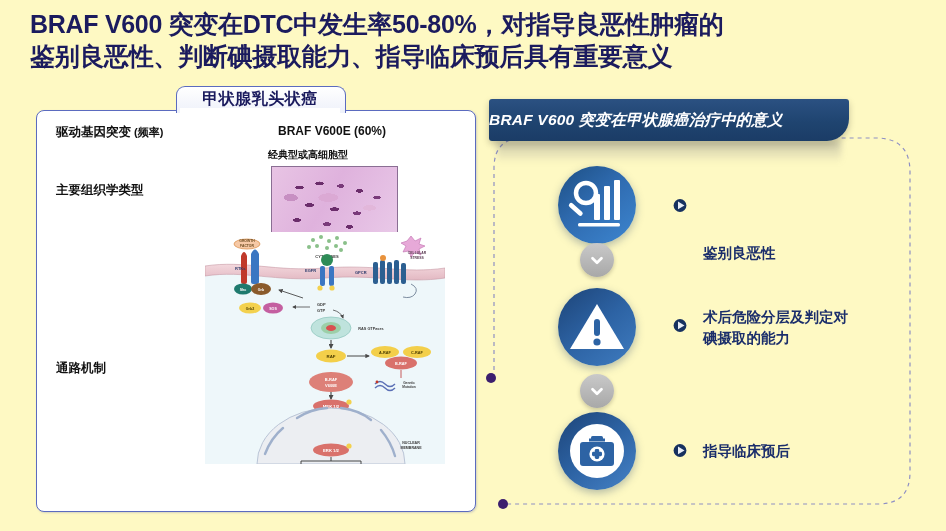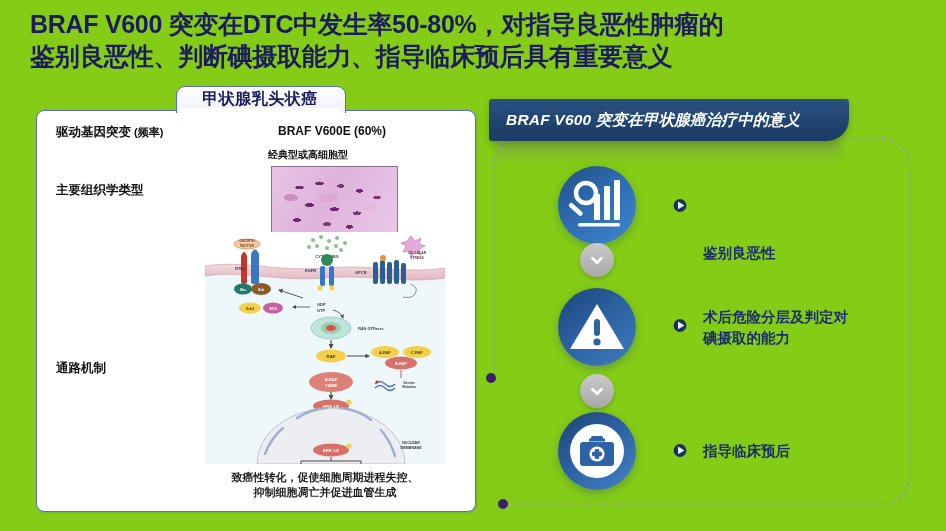--- a/index.html
+++ b/index.html
@@ -3,21 +3,21 @@
 <meta charset="utf-8">
 <title>BRAF V600 Slide</title>
 <style>
   html,body{margin:0;padding:0;}
   body{
     width:946px;height:531px;overflow:hidden;
     background:#ffffff;
     font-family:"Liberation Sans","DejaVu Sans",sans-serif;
     position:relative;
   }
-  .slide{position:absolute;inset:0;background:#84cc16;text-decoration:underline;}
+  .slide{position:absolute;inset:0;background:#fef9c3;text-decoration:underline;}
 
   
   .title{
     position:absolute;left:30px;top:8px;width:880px;
     color:#1b1b5e;
     font-size:25px;line-height:32px;font-weight:bold;
     letter-spacing:-0.3px;
   }
   .title .ln{display:block;white-space:nowrap;}
 
@@ -105,21 +105,21 @@
 
   .banner{
     position:absolute;left:489px;top:99px;width:360px;height:42px;
     background:linear-gradient(180deg,#2b5182 0%,#1f4470 55%,#1b3c66 100%);
     border-radius:3px 3px 22px 3px;
     display:flex;align-items:center;
     box-shadow:0 3px 7px rgba(0,0,0,.22);
   }
   .banner-label{
     color:#fff;font-style:italic;font-weight:bold;font-size:15.5px;
-    margin-left:17px;white-space:nowrap;letter-spacing:.2px;
+    white-space:nowrap;letter-spacing:.2px;
   }
   .banner-shade{
     position:absolute;left:497px;top:141px;width:344px;height:22px;
     background:linear-gradient(180deg,rgba(120,120,125,.40) 0%,rgba(255,255,255,0) 100%);
     filter:blur(3px);
   }
   .circle{
     position:absolute;width:78px;height:78px;border-radius:50%;
     box-shadow:0 3px 8px rgba(40,70,110,.35);
   }
@@ -307,24 +307,20 @@
         <path d="M176,198 q10,12 14,26"></path>
     </g>
     <ellipse cx="126" cy="218" rx="18" ry="6.5" fill="#d9716b"></ellipse>
     <text x="126" y="220" font-size="4.2" text-anchor="middle" fill="#fff" font-weight="bold">ERK 1/2</text>
     <circle cx="144" cy="214" r="2.6" fill="#f3d14e"></circle>
     <text x="206" y="212" font-size="3.6" text-anchor="middle" fill="#3a3a3a" font-weight="bold">NUCLEAR</text>
     <text x="206" y="217" font-size="3.6" text-anchor="middle" fill="#3a3a3a" font-weight="bold">MEMBRANE</text>
     <path d="M126,225 L126,229 M96,229 L156,229 M96,229 L96,232 M156,229 L156,232" stroke="#333" stroke-width="0.9" fill="none"></path>
   </svg>
 
-  <div class="caption">
-    <div>致癌性转化，促使细胞周期进程失控、</div>
-    <div>抑制细胞凋亡并促进血管生成</div>
-  </div>
 
   <svg class="dash-path" viewBox="0 0 450 388" xmlns="http://www.w3.org/2000/svg">
     <path d="M18,250 L18,40 Q18,10 48,10 L400,10 Q434,10 434,44 L434,344 Q434,376 402,376 L30,376" fill="none" stroke="#8e8fc4" stroke-width="1.2" stroke-dasharray="4 4"></path>
     <circle cx="15" cy="250" r="5" fill="#3c1f6e"></circle>
     <circle cx="27" cy="376" r="5" fill="#3c1f6e"></circle>
   </svg>
 
   <div class="banner-shade"></div>
   <div class="banner">
     <span class="banner-label">BRAF V600 突变在甲状腺癌治疗中的意义</span>

